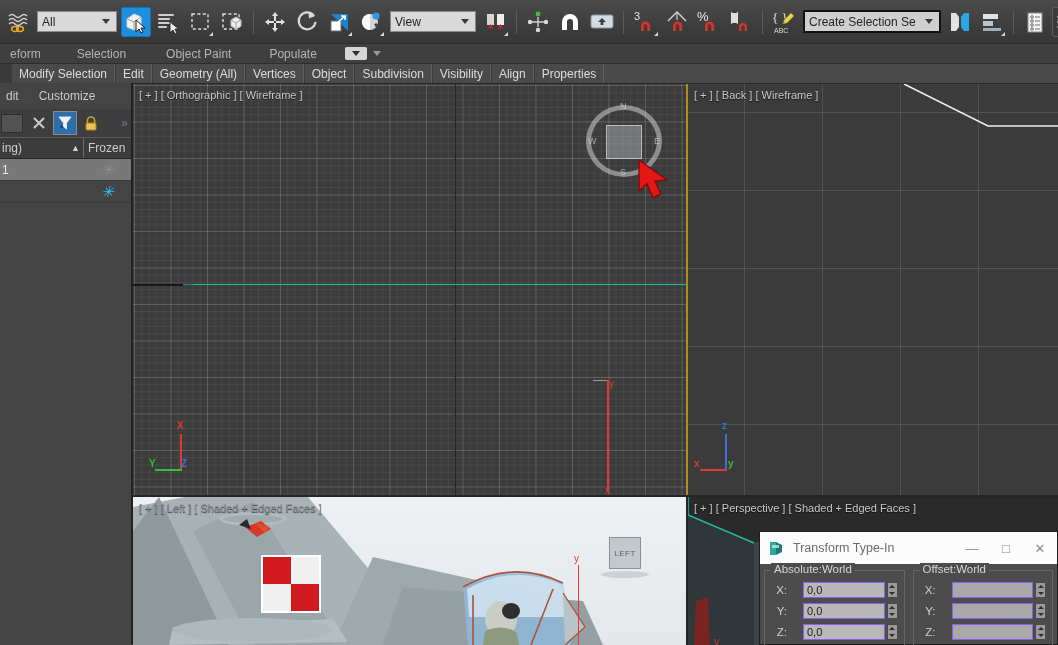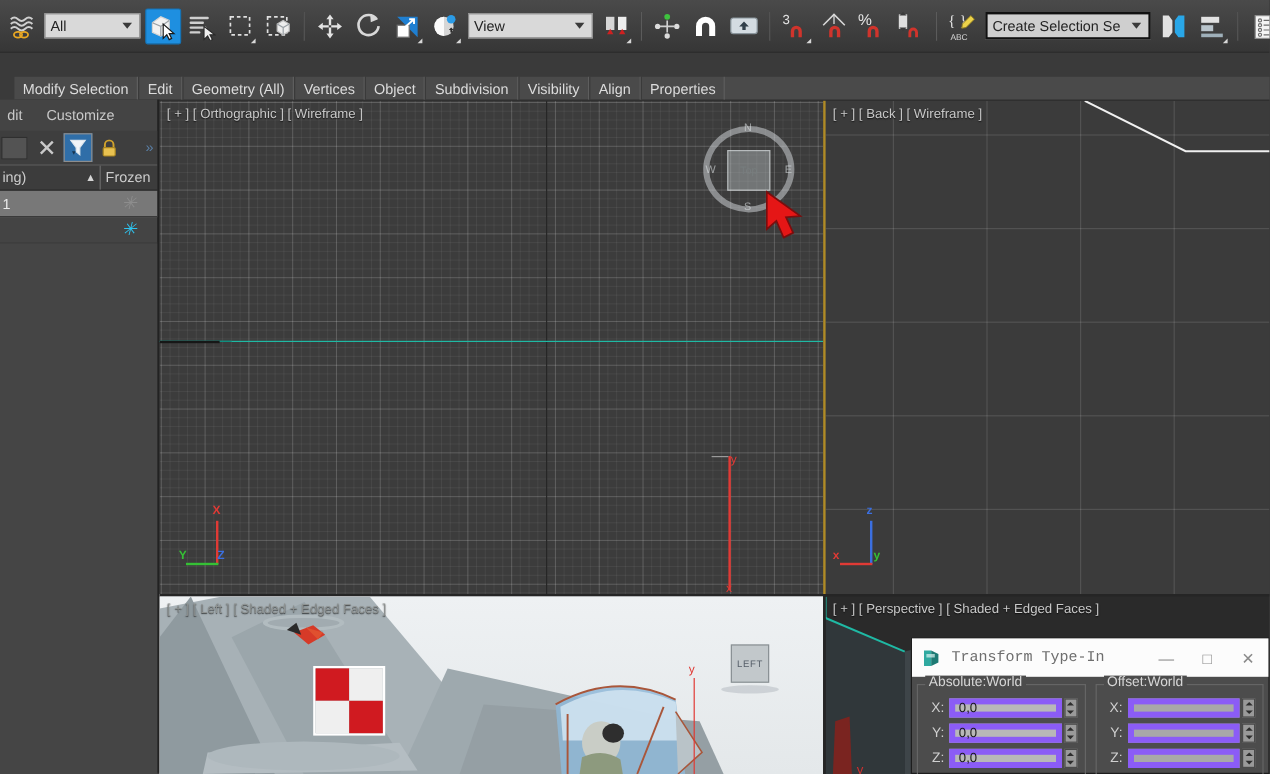--- a/index.html
+++ b/index.html
@@ -32,21 +32,21 @@
   .combo{
     height:21px;background:#d9d9d9;border:1px solid #8a8a8a;color:#1a1a1a;
     display:flex;align-items:center;padding:0 4px;font-size:12px;position:relative;flex:0 0 auto;
     margin:16px 3px;
   }
   .combo .cv{flex:1;overflow:hidden;white-space:nowrap;color:#232323;}
   .combo .carrow{width:13px;height:100%;display:flex;align-items:center;justify-content:center;}
   .combo .carrow i{display:block;width:0;height:0;border-left:4px solid transparent;
     border-right:4px solid transparent;border-top:5px solid #3a3a3a;}
   .combo.all{width:80px;}
-  .combo.view{width:104px;}
+  .combo.view{width:86px;}
   .combo.selset{width:138px;background:#cfcfcf;border:2px solid #111;height:23px;}
 
   
   .ribbon-top{
     position:absolute;left:0;top:44px;width:1058px;height:20px;
     background:#3f3f3f;border-bottom:1px solid #2e2e2e;
     display:flex;align-items:center;font-size:12px;color:#b4b4b4;
   }
   .rt-item{padding:0 10px;white-space:nowrap;}
   .rt-dd{width:22px;height:13px;background:#d6d6d6;border-radius:2px;position:relative;margin-left:18px;}
@@ -162,29 +162,29 @@
   .cubeshadow{position:absolute;left:468px;top:74px;width:48px;height:7px;border-radius:50%;
     background:rgba(170,178,183,.45);}
   .y-gizmo{position:absolute;left:445px;top:68px;width:1px;height:82px;background:#e03a35;}
   .y-gizmo .yl{position:absolute;left:-4px;top:-12px;color:#e03a35;font-size:10px;}
 
   
   .ttin{position:absolute;left:759px;top:531px;width:299px;height:114px;
     background:#4c4c4c;border:1px solid #1d1d1d;}
   .ttin-title{height:32px;background:#fcfcfc;display:flex;align-items:center;padding-left:8px;}
   .ttin-ic{width:17px;height:17px;margin-right:8px;position:relative;}
-  .ttin-name{font-size:12.5px;color:#6e6e6e;flex:1;font-family:Liberation Mono, monospace;}
+  .ttin-name{font-size:12.5px;color:#6e6e6e;flex:1;}
   .ttin-btn{width:34px;height:32px;display:flex;align-items:center;justify-content:center;color:#8b8b8b;font-size:13px;}
   .ttin-body{display:flex;padding:6px 4px 0 4px;gap:8px;}
   .grp{position:relative;border:1px solid #656565;padding:11px 6px 4px 6px;flex:1;}
   .grp>legend{position:absolute;top:-8px;left:6px;background:#4c4c4c;padding:0 3px;font-size:11.5px;color:#d6d6d6;}
   .fld{display:flex;align-items:center;margin-bottom:5px;}
   .fld .lb{width:16px;text-align:right;font-size:11.5px;color:#d0d0d0;margin-right:4px;}
-  .fld .inp{flex:1;height:16px;background:#b8b8b8;border:5px solid #8b5cf6;
-    font-size:11px;color:#1a1a1a;padding:0 3px;display:flex;align-items:center;}
+  .fld .inp{flex:1;height:16px;background:#b8b8b8;border:1px solid #8b5cf6;
+    font-size:11px;color:#1a1a1a;padding:0 3px;display:flex;align-items:center;margin-left:12px;}
   .fld .inp.empty{background:#a8a8a8;}
   .spin{width:11px;height:16px;margin-left:2px;background:#9a9a9a;border:1px solid #4a4a4a;
     display:flex;flex-direction:column;}
   .spin i{flex:1;display:flex;align-items:center;justify-content:center;}
   .spin i::after{content:"";width:0;height:0;border-left:3px solid transparent;border-right:3px solid transparent;}
   .spin i:first-child::after{border-bottom:3px solid #2d2d2d;}
   .spin i:last-child::after{border-top:3px solid #2d2d2d;}
 </style>
 </head>
 <body>
@@ -418,20 +418,28 @@
         <path d="M3 8 L13 3 L23 8 L13 13 Z" fill="#e8e8e8" stroke="#9a9a9a"></path>
         <path d="M3 13 L13 8 L23 13 L13 18 Z" fill="#d2d2d2" stroke="#9a9a9a"></path>
         <path d="M3 18 L13 13 L23 18 L13 23 Z" fill="#bdbdbd" stroke="#9a9a9a"></path>
         <rect x="14" y="15" width="8" height="8" fill="#2b78bd" stroke="#1d5384"></rect>
         <path d="M20 19 h-4 M17 17 l-2 2 l2 2" stroke="#fff" fill="none" stroke-width="1.2"></path>
       </svg>
     </div>
 
   </div>
 
+  <div class="ribbon-top">
+    <div class="rt-item">eform</div>
+    <div class="rt-item" style="padding-left:26px">Selection</div>
+    <div class="rt-item" style="padding-left:30px">Object Paint</div>
+    <div class="rt-item" style="padding-left:28px">Populate</div>
+    <div class="rt-dd"></div>
+    <div class="rt-caret"></div>
+  </div>
 
   <div class="ribbon-row">
     <div class="rr-item">Modify Selection</div>
     <div class="rr-item">Edit</div>
     <div class="rr-item">Geometry (All)</div>
     <div class="rr-item">Vertices</div>
     <div class="rr-item">Object</div>
     <div class="rr-item">Subdivision</div>
     <div class="rr-item">Visibility</div>
     <div class="rr-item">Align</div>

